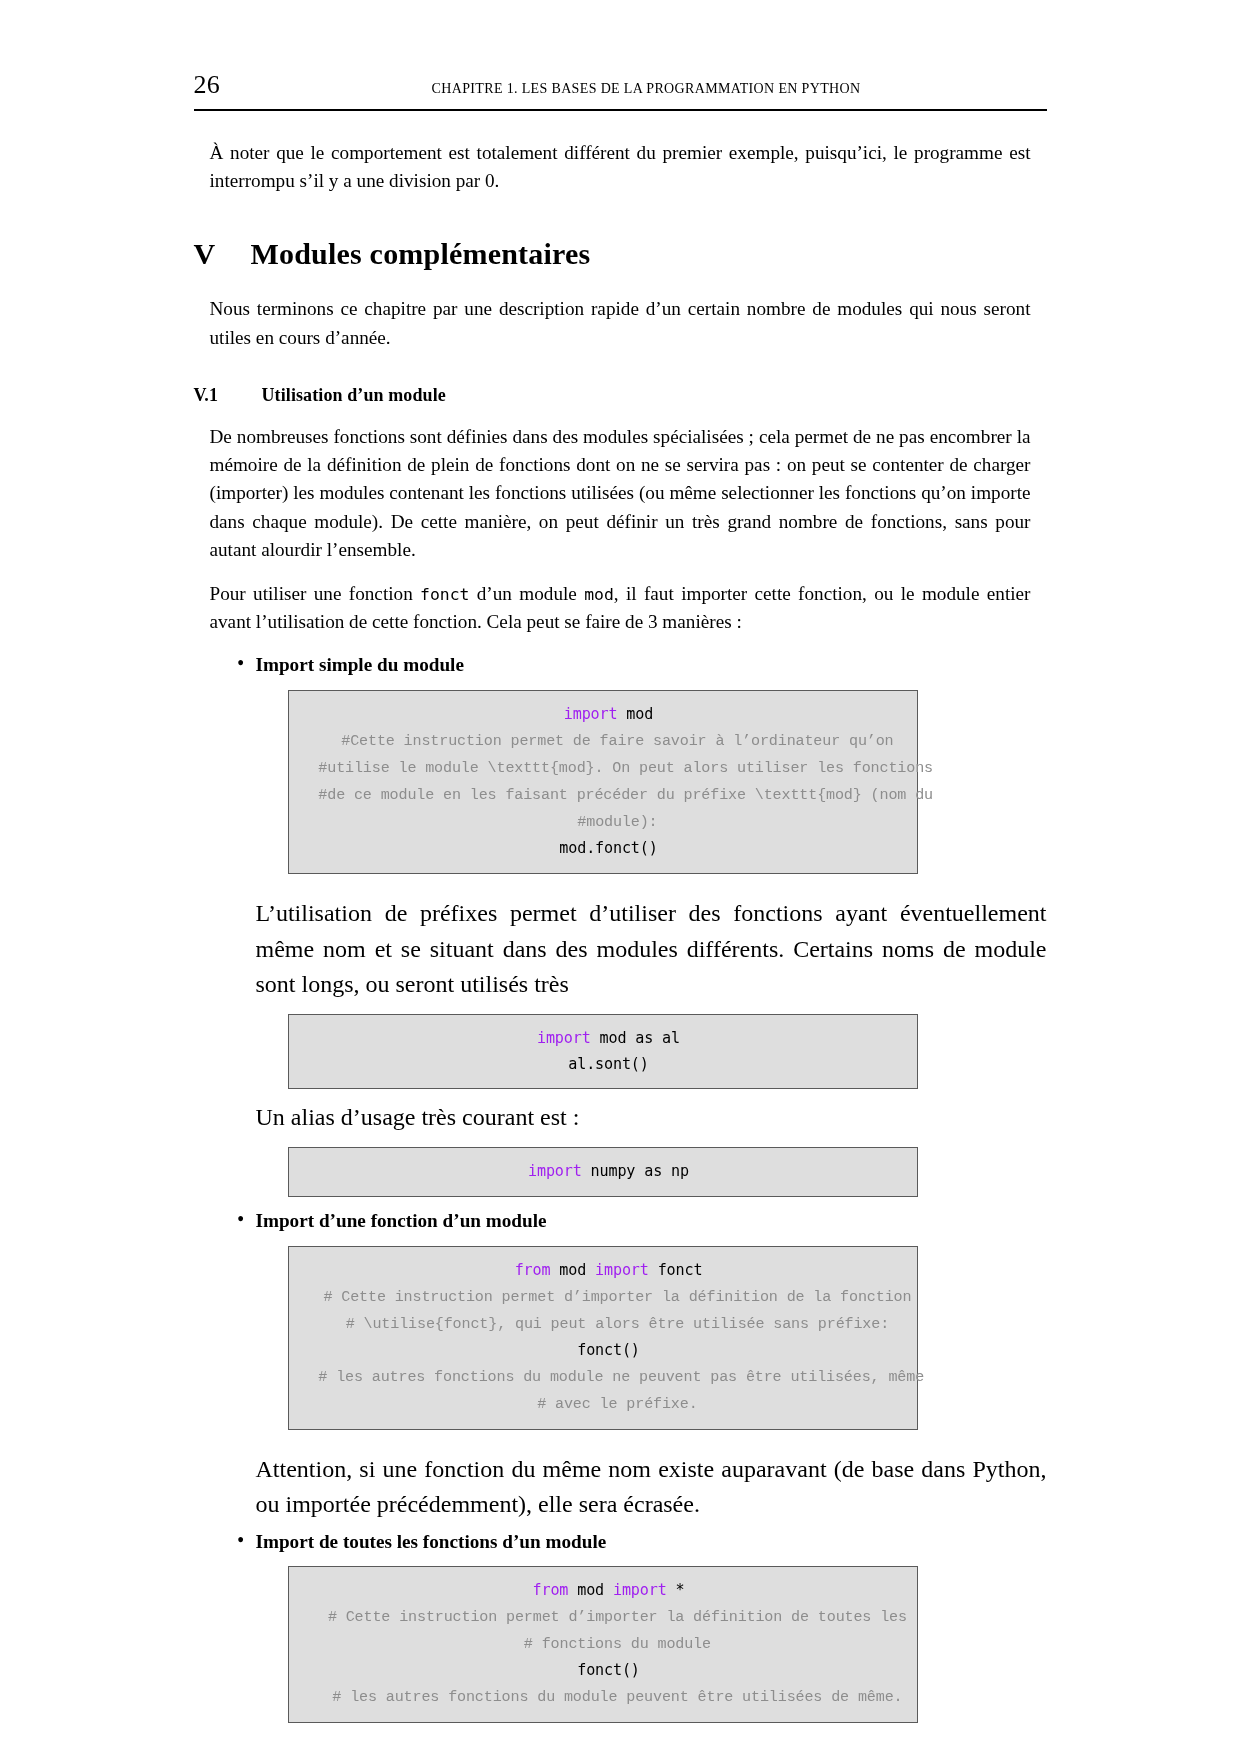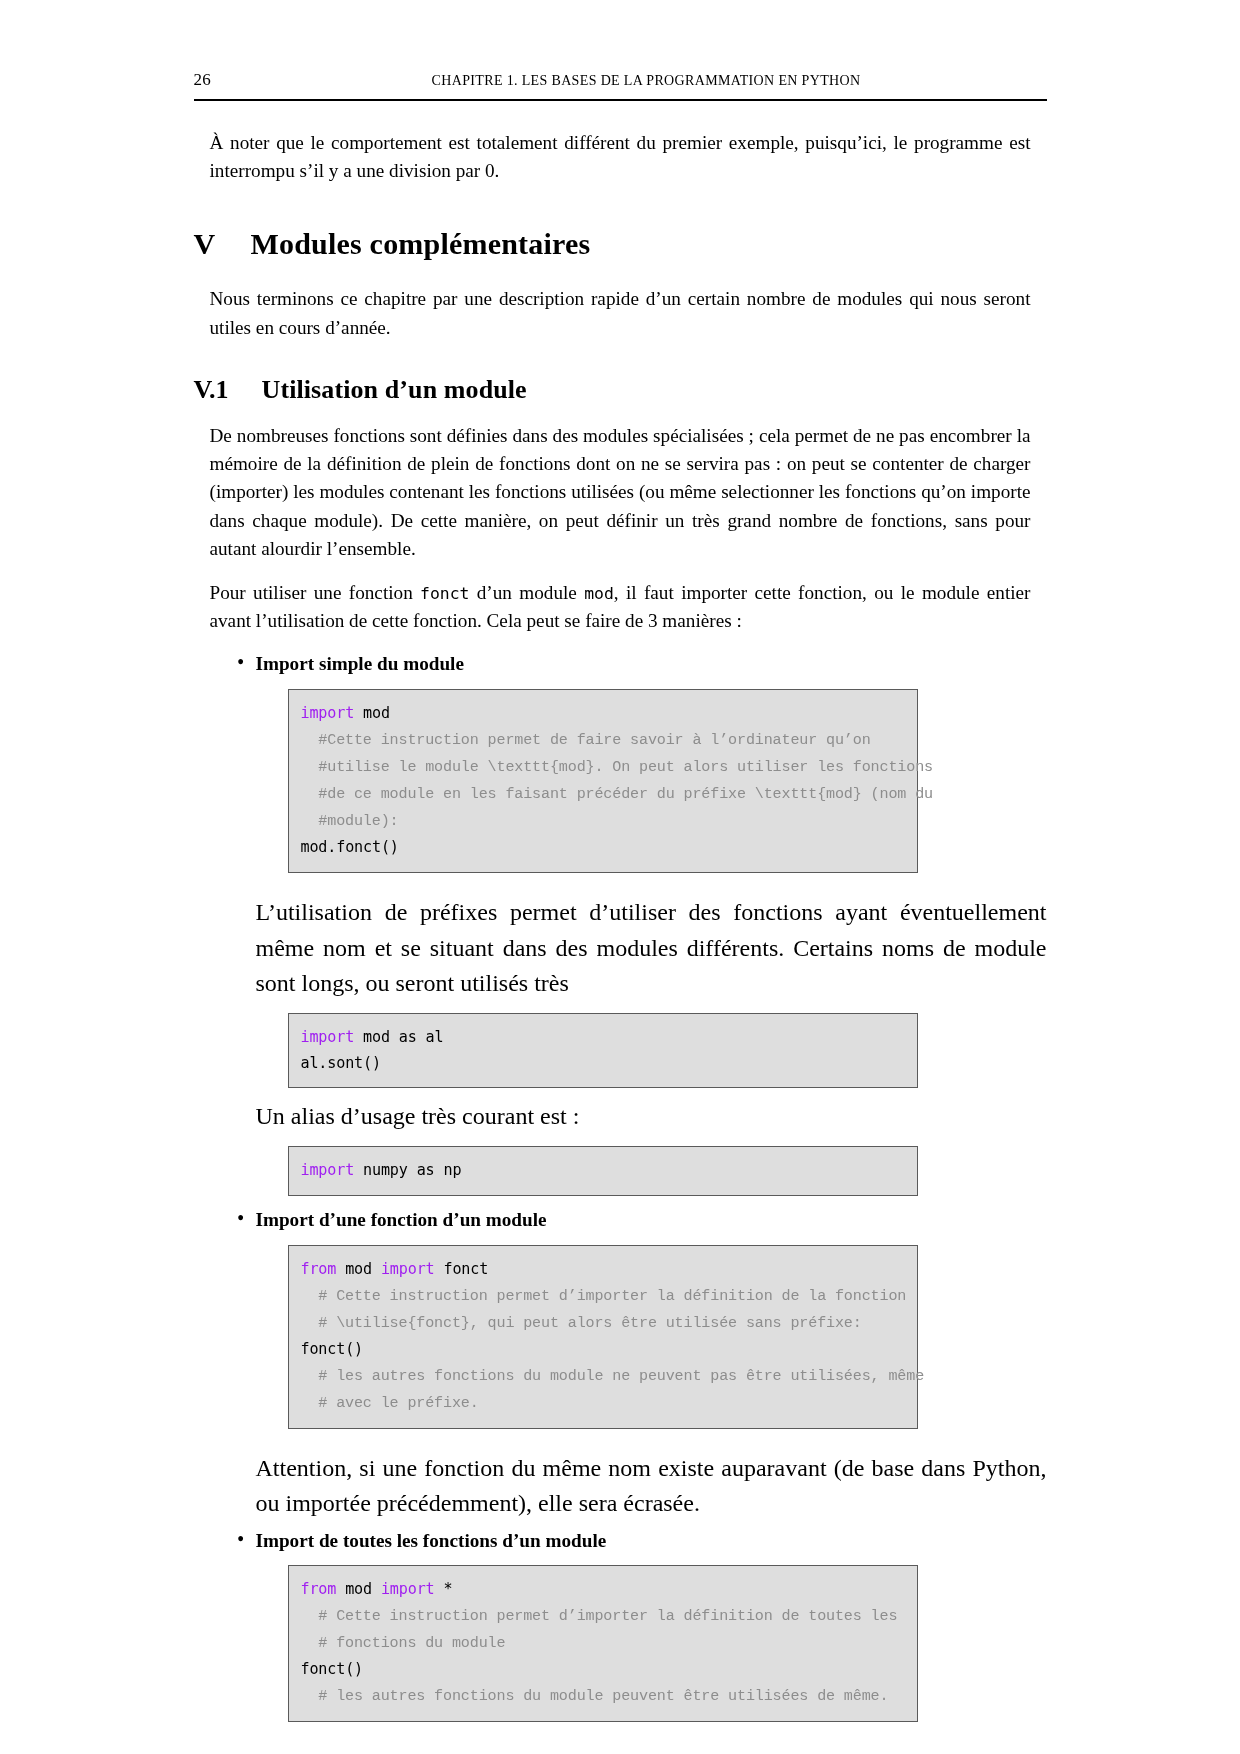--- a/index.html
+++ b/index.html
@@ -29,21 +29,21 @@
   
   .runhead {
     display: flex;
     align-items: baseline;
     font-size: 17.5px;
     letter-spacing: 0.2px;
     padding-bottom: 9px;
     border-bottom: 2.2px solid #000;
   }
   .runhead .pagenum {
-    font-size: 17px;
+    font-size: 26px;
     width: 60px;
     flex: 0 0 auto;
   }
   .runhead .chaptitle {
     flex: 1 1 auto;
     text-align: center;
     font-variant: small-caps;
     text-transform: uppercase;
     font-size: 14px;
     letter-spacing: 0.35px;
@@ -65,21 +65,21 @@
     font-size: 30px;
     font-weight: bold;
     margin: 42px 0 24px 0;
     letter-spacing: 0.2px;
   }
   h1.section .num {
     display: inline-block;
     min-width: 57px;
   }
   h2.subsection {
-    font-size: 26px;
+    font-size: 18px;
     font-weight: bold;
     margin: 33px 0 17px 0;
     letter-spacing: 0.1px;
   }
   h2.subsection .num {
     display: inline-block;
     min-width: 68px;
   }
 
   
@@ -108,20 +108,21 @@
     box-sizing: border-box;
   }
   .codeline {
     font-family: "DejaVu Sans Mono", "Liberation Mono", monospace;
     font-size: 15.1px;
     line-height: 1.72;
     white-space: pre;
     padding-left: 12px;
     color: #000000;
     letter-spacing: -0.15px;
+    text-align: center;
   }
   .kw { color: #a020f0; }
   .cm { color: #8d8d8d; font-family: Liberation Mono, monospace; }
 
   
   p.indent {
     font-size: 24px;
     line-height: 1.48;
     text-align: justify;
     margin: 14px 0 0 62px;

